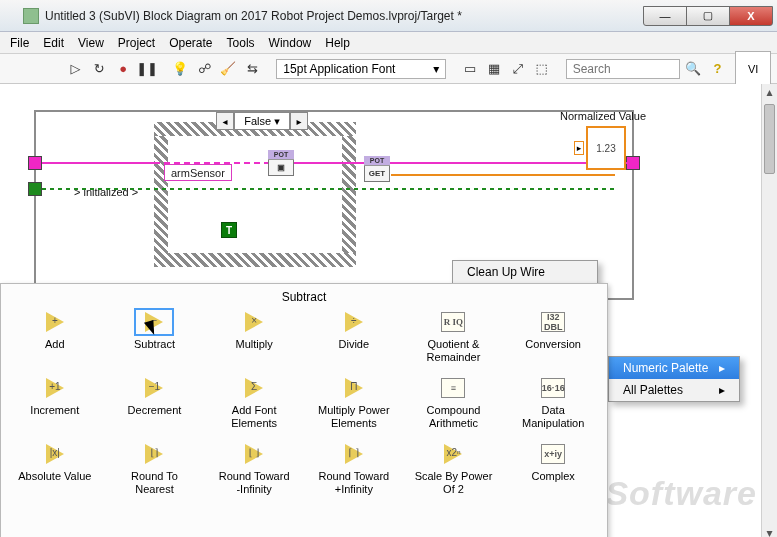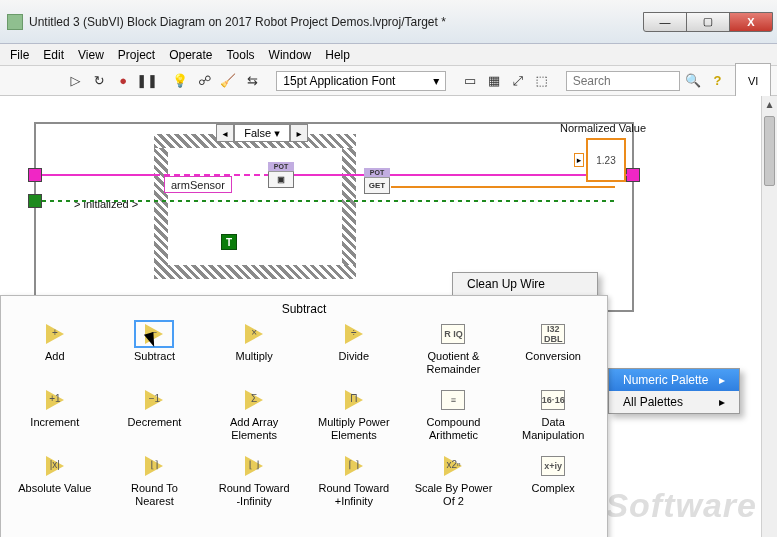--- a/index.html
+++ b/index.html
@@ -8,25 +8,25 @@
     width: 777px; height: 537px;
     font-family: "Segoe UI", Tahoma, sans-serif;
     font-size: 12px;
     background: #ffffff;
     overflow: hidden;
     position: relative;
   }
 
   
   .titlebar {
-    height: 44px;
+    height: 32px;
     background: linear-gradient(to bottom, #f6f6f6, #dfe7ee);
     border-bottom: 1px solid #b6bccb;
     display: flex; align-items: center;
-    padding: 0 4px 0 7px;
+    padding: 0 4px 0 23px;
   }
   .titlebar .icon16 {
     width: 16px; height: 16px; margin-right: 6px;
     background: #8fbf8f; border: 1px solid #6a9a6a;
     display: inline-block;
   }
   .titlebar .title { flex: 1; color: #222; }
   .winbtns { display: flex; gap: 0; margin-left: auto; }
   .winbtn {
     width: 44px; height: 20px;
@@ -465,21 +465,21 @@
         </div>
         <div class="pitem">
           <div class="pic" style="background: transparent; border: none;">
             <div class="tri">
               <div class="glyph">÷</div>
             </div>
           </div>
           <div class="lbl">Divide</div>
         </div>
         <div class="pitem">
-          <div class="pic" style="background: transparent; border: none;">
+          <div class="pic" style="background: transparent; border: none; font-family: Liberation Serif, serif;">
             <div class="rect-ic">R
 IQ</div>
           </div>
           <div class="lbl">Quotient &amp;
 Remainder</div>
         </div>
         <div class="pitem">
           <div class="pic" style="background: transparent; border: none;">
             <div class="rect-ic">I32
 DBL</div>
@@ -501,21 +501,21 @@
             </div>
           </div>
           <div class="lbl">Decrement</div>
         </div>
         <div class="pitem">
           <div class="pic" style="background: transparent; border: none;">
             <div class="tri">
               <div class="glyph">Σ</div>
             </div>
           </div>
-          <div class="lbl">Add Array
+          <div class="lbl">Add Font
 Elements</div>
         </div>
         <div class="pitem">
           <div class="pic" style="background: transparent; border: none;">
             <div class="tri">
               <div class="glyph">Π</div>
             </div>
           </div>
           <div class="lbl">Multiply Power
 Elements</div>

